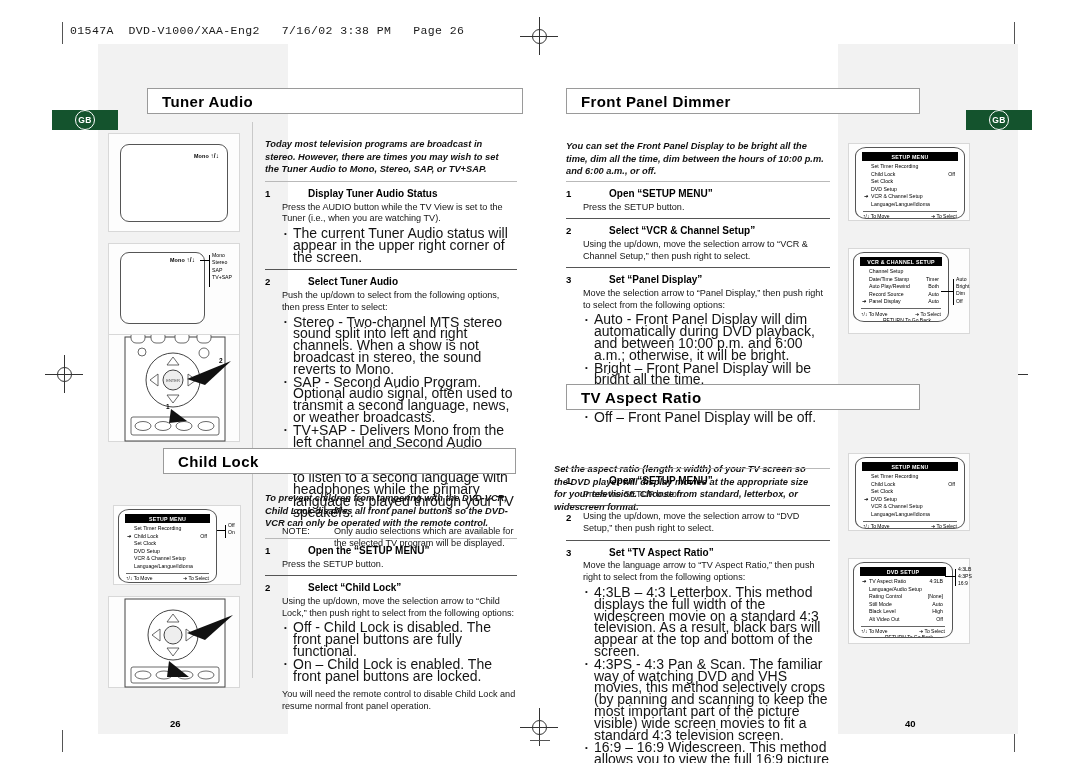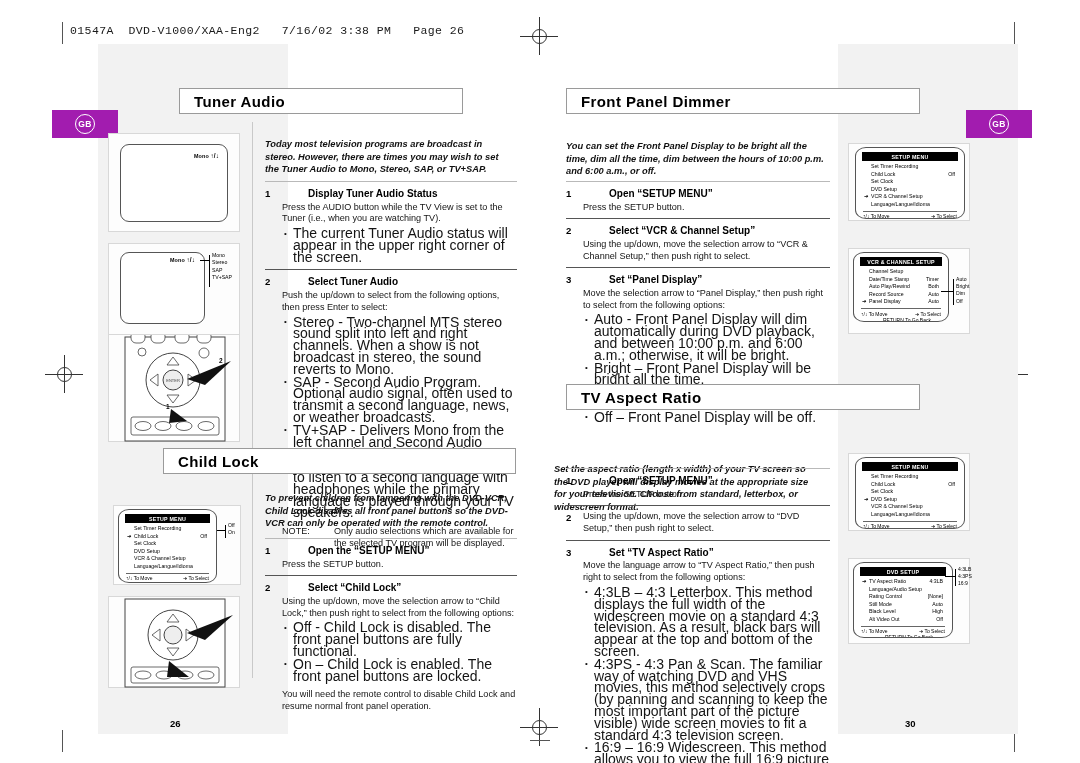--- a/index.html
+++ b/index.html
@@ -34,21 +34,21 @@
     font-size:11.5px; letter-spacing:.4px; color:#1a1a1a;
     white-space:pre;
   }
   .header-rule { position:absolute; left:62px; top:22px; width:1px; height:22px; background:#555; }
 
   
   .bleed { position:absolute; background:#f2f2f2; }
 
   
   .tab {
-    position:absolute; width:66px; height:28px; background:#a21caf;
+    position:absolute; width:66px; height:20px; background:#14532d;
     display:flex; align-items:center; justify-content:center;
   }
   .tab span {
     width:20px; height:20px; border:1.3px solid #fff; border-radius:50%;
     color:#fff; font-size:8.5px; font-weight:bold;
     display:flex; align-items:center; justify-content:center;
     letter-spacing:.3px;
   }
 
   
@@ -174,21 +174,21 @@
 <div class="bleed" style="left:98px; top:44px; width:190px; height:690px;"></div>
 <div class="bleed" style="left:838px; top:44px; width:180px; height:690px;"></div>
 
 <div class="tab" style="left:52px; top:110px;">
   <span>GB</span>
 </div>
 <div class="tab" style="left:966px; top:110px;">
   <span>GB</span>
 </div>
 
-<div class="sect-bar" style="left:179px; top:88px; width:284px;">
+<div class="sect-bar" style="left:147px; top:88px; width:376px;">
   <b>Tuner Audio</b>
 </div>
 
 <div class="colrule" style="left:252px; top:122px; height:556px;"></div>
 
 <div class="intro" style="left:265px; top:138px; width:250px;">Today most television programs are broadcast in stereo. However, there are times you may wish to set the Tuner Audio to Mono, Stereo, SAP, or TV+SAP.</div>
 
 <div class="stepblock" style="left:265px; top:176px; width:252px;">
   <div class="rule"></div>
   <div class="step">
@@ -604,13 +604,13 @@
   <div class="tick" style="left:96px; top:17px; width:10px;"></div>
   <div class="braceline" style="left:106px; top:10px; height:17px;"></div>
   <div class="osd-opts" style="left:109px; top:7px;">
     <div>4:3LB</div>
     <div>4:3PS</div>
     <div>16:9</div>
   </div>
 </div>
 
 <div class="pagenum" style="left:170px; top:718px;">26</div>
-<div class="pagenum" style="left:905px; top:718px;">30</div>
+<div class="pagenum" style="left:905px; top:718px;">40</div>
 
 </body></html>

